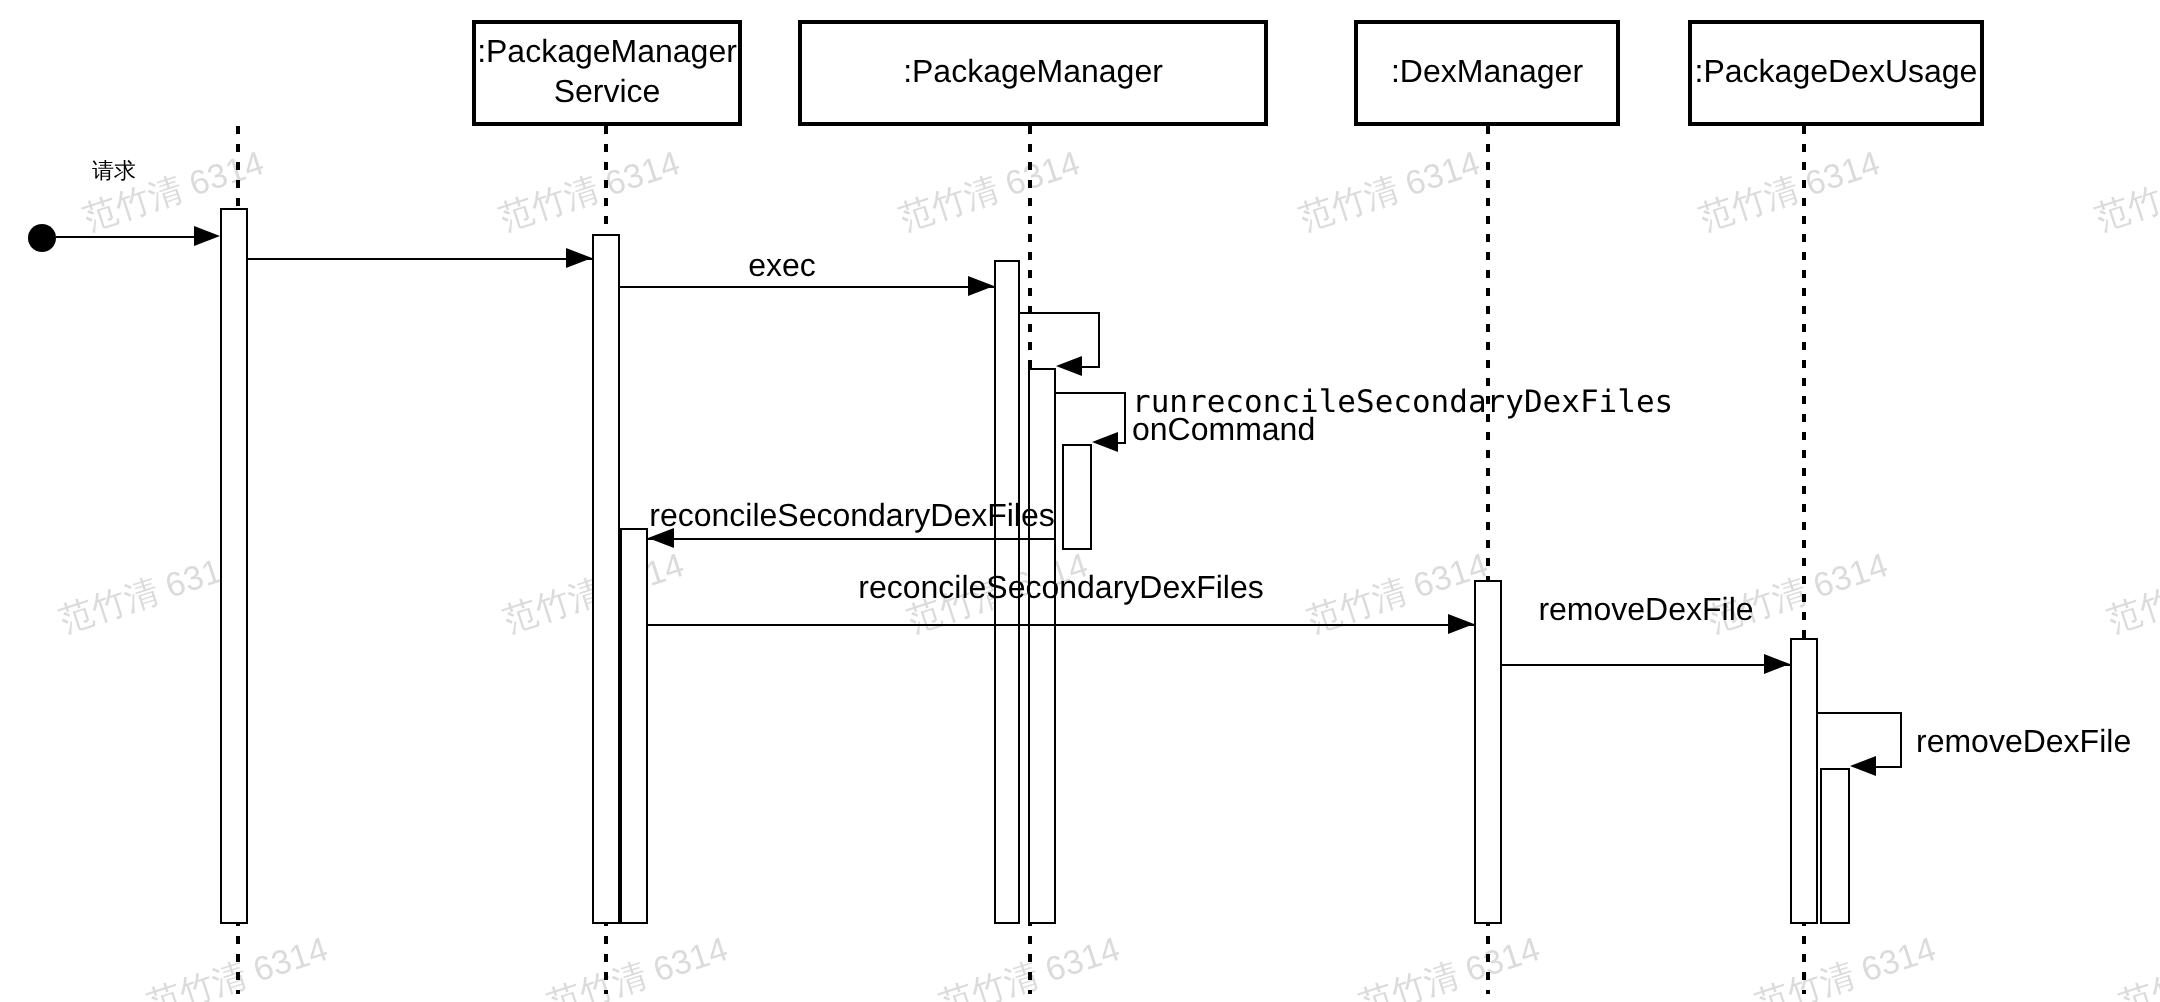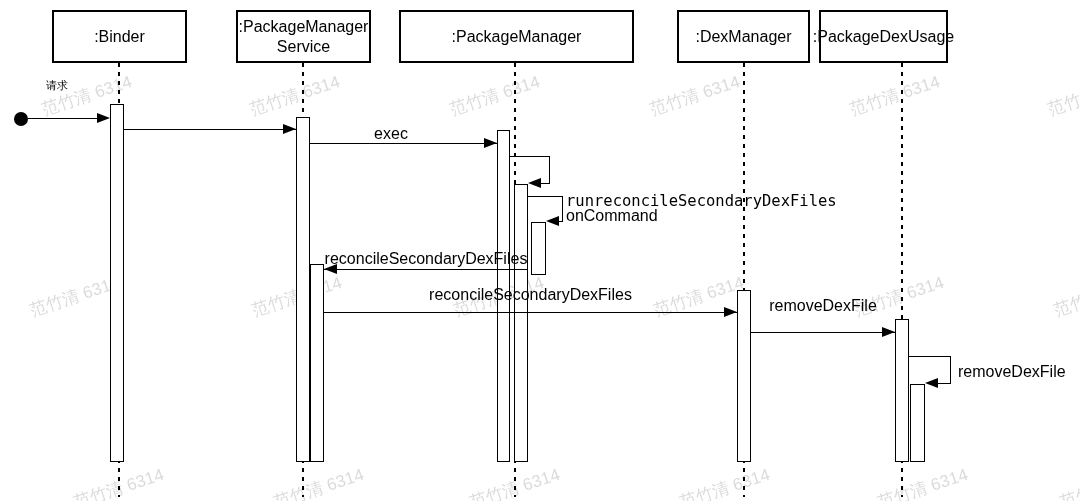--- a/index.html
+++ b/index.html
@@ -55,34 +55,31 @@
     <div class="watermark" style="left: 272px; top: 477px;">范竹清 6314</div>
     <div class="watermark" style="left: 468px; top: 477px;">范竹清 6314</div>
     <div class="watermark" style="left: 678px; top: 477px;">范竹清 6314</div>
     <div class="watermark" style="left: 876px; top: 477px;">范竹清 6314</div>
     <div class="watermark" style="left: 1058px; top: 477px;">范竹清 6314</div>
     <div class="lifeline" style="left: 118px; top: 63px; height: 434px;"></div>
     <div class="lifeline" style="left: 302px; top: 63px; height: 434px;"></div>
     <div class="lifeline" style="left: 514px; top: 63px; height: 434px;"></div>
     <div class="lifeline" style="left: 743px; top: 63px; height: 434px;"></div>
     <div class="lifeline" style="left: 901px; top: 63px; height: 434px;"></div>
-    <div class="pbox" style="left: 52px; top: 10px; width: 135px; height: 53px;">
-      <div>:Binder</div>
-    </div>
     <div class="pbox" style="left: 236px; top: 10px; width: 135px; height: 53px;">
       <div>:PackageManager</div>
       <div>Service</div>
     </div>
     <div class="pbox" style="left: 399px; top: 10px; width: 235px; height: 53px;">
       <div>:PackageManager</div>
     </div>
     <div class="pbox" style="left: 677px; top: 10px; width: 133px; height: 53px;">
       <div>:DexManager</div>
     </div>
-    <div class="pbox" style="left: 819px; top: 10px; width: 129px; height: 53px;">
+    <div class="pbox" style="left: 844px; top: 10px; width: 148px; height: 53px;">
       <div>:PackageDexUsage</div>
     </div>
     <div class="act" style="left: 110px; top: 104px; width: 14px; height: 358px;"></div>
     <div class="act" style="left: 296px; top: 117px; width: 14px; height: 345px;"></div>
     <div class="act" style="left: 310px; top: 264px; width: 14px; height: 198px;"></div>
     <div class="act" style="left: 497px; top: 130px; width: 13px; height: 332px;"></div>
     <div class="act" style="left: 514px; top: 184px; width: 14px; height: 278px;"></div>
     <div class="act" style="left: 531px; top: 222px; width: 15px; height: 53px;"></div>
     <div class="act" style="left: 737px; top: 290px; width: 14px; height: 172px;"></div>
     <div class="act" style="left: 895px; top: 319px; width: 14px; height: 143px;"></div>

